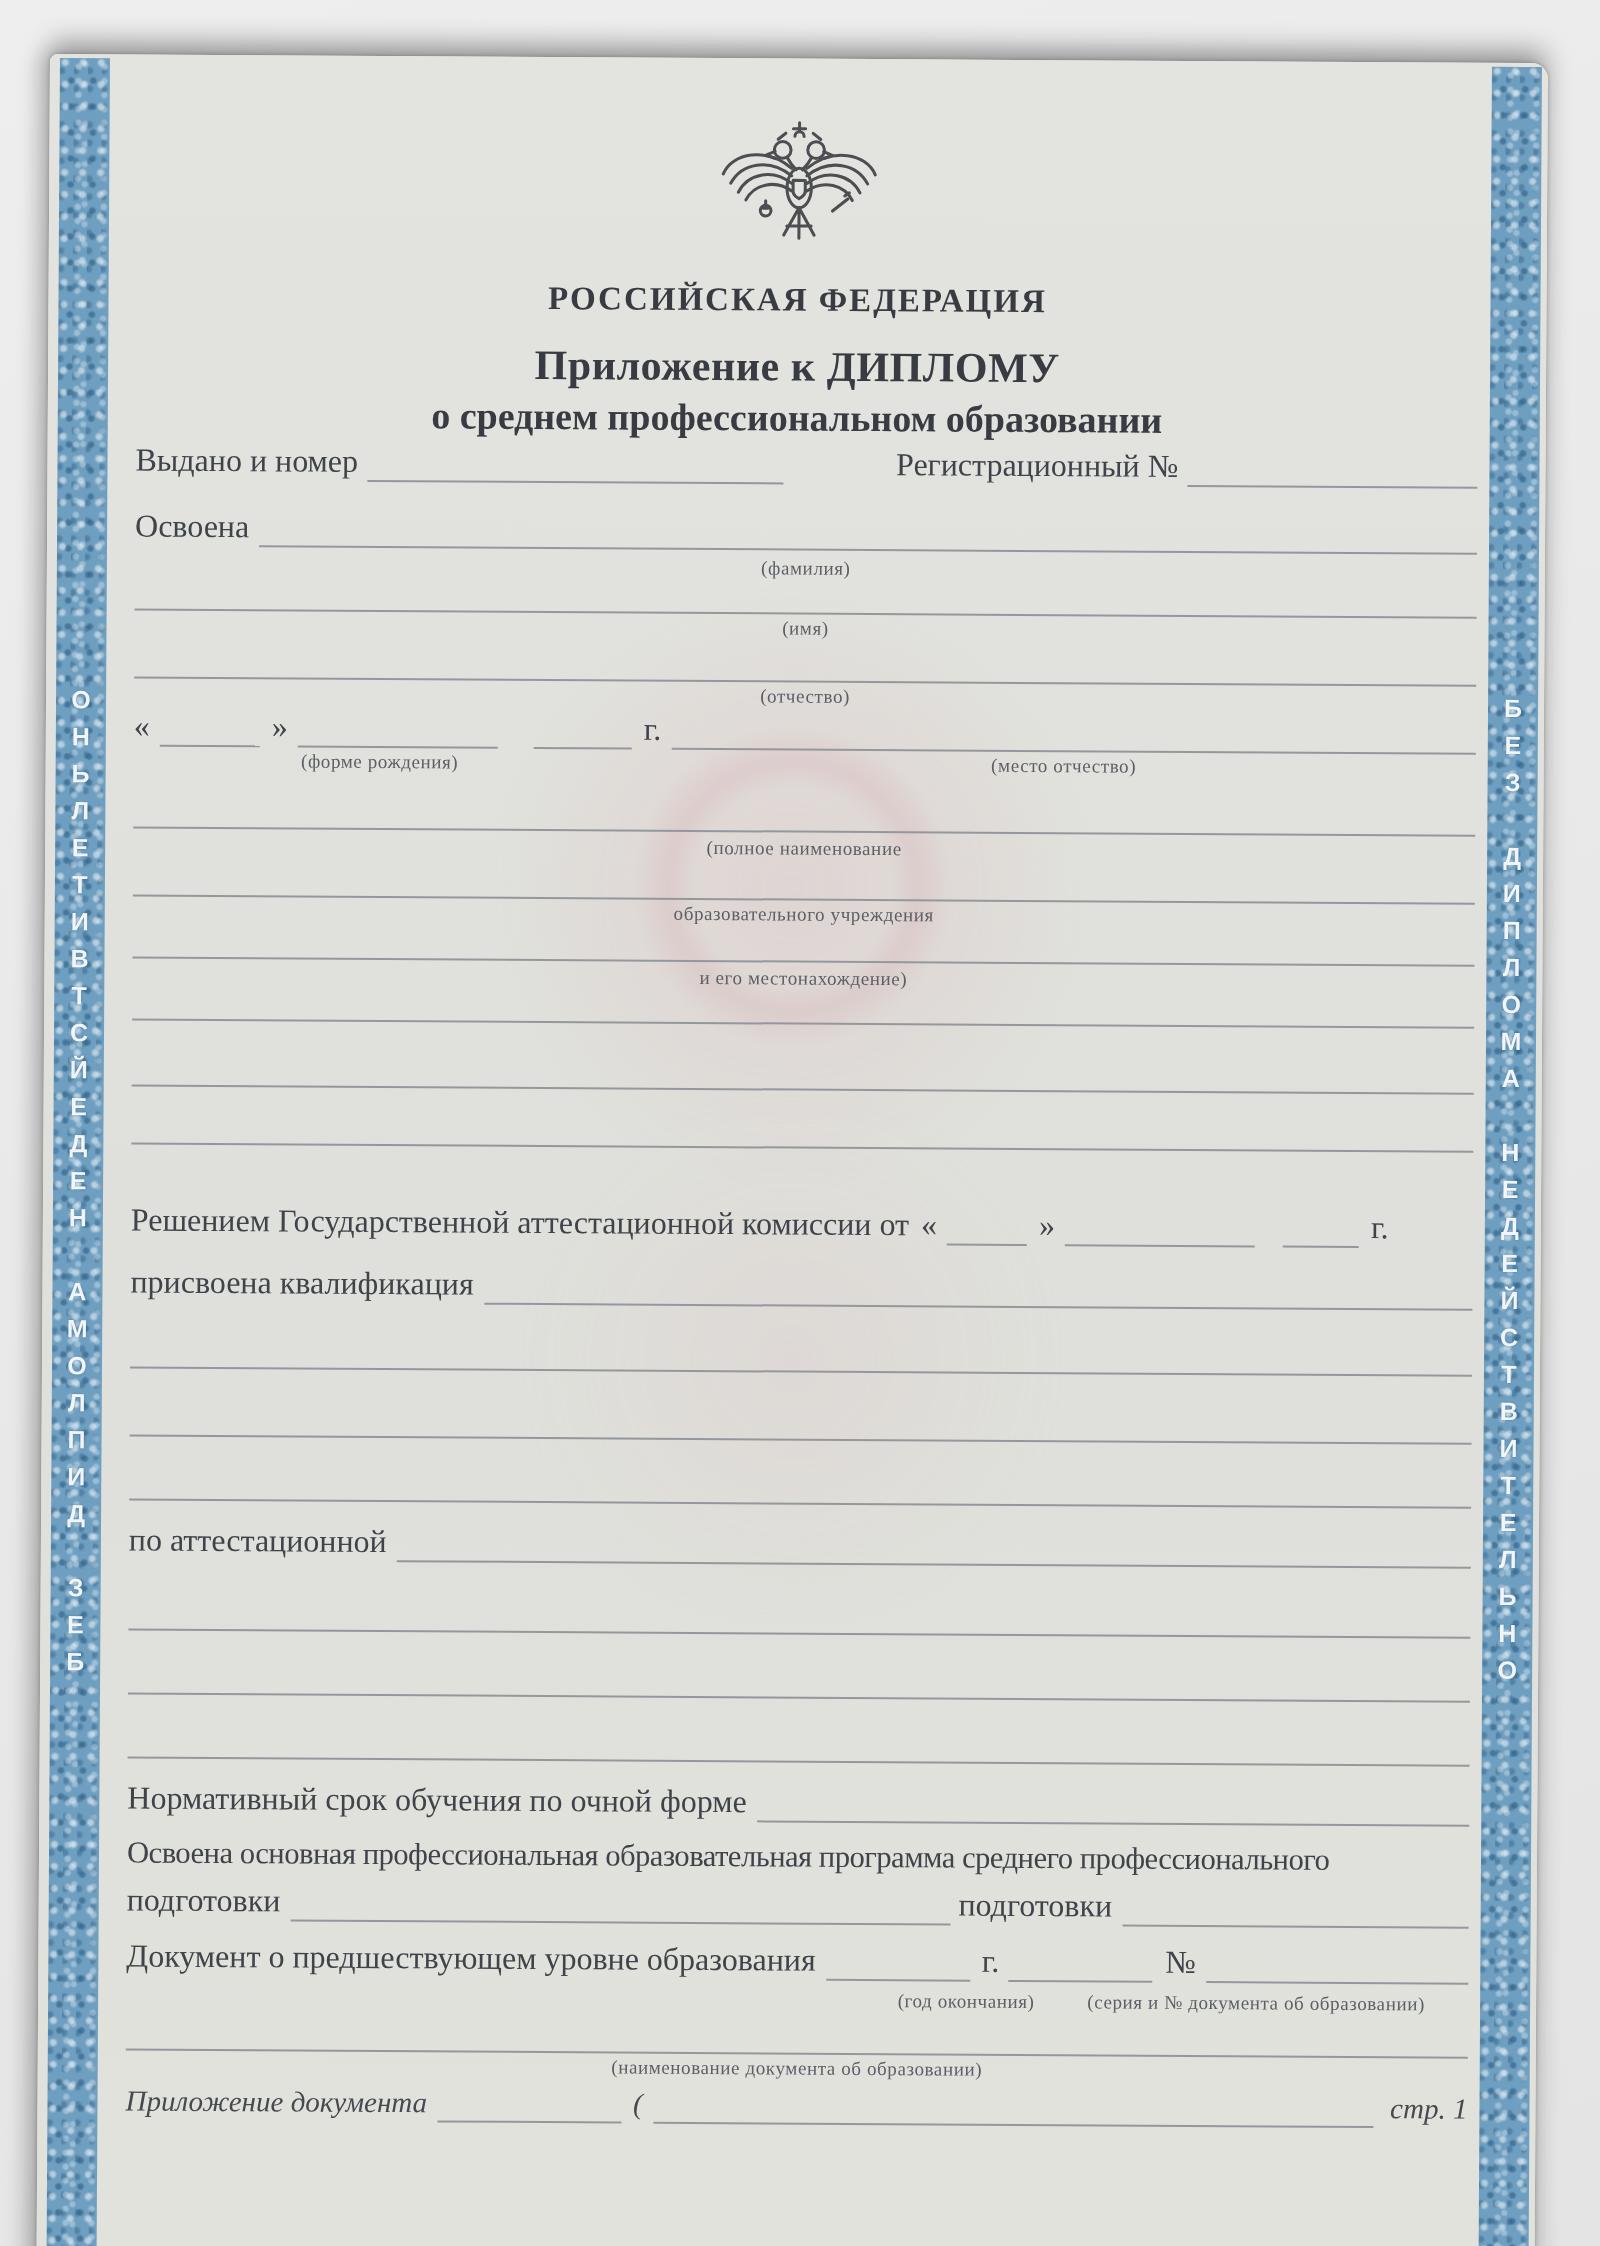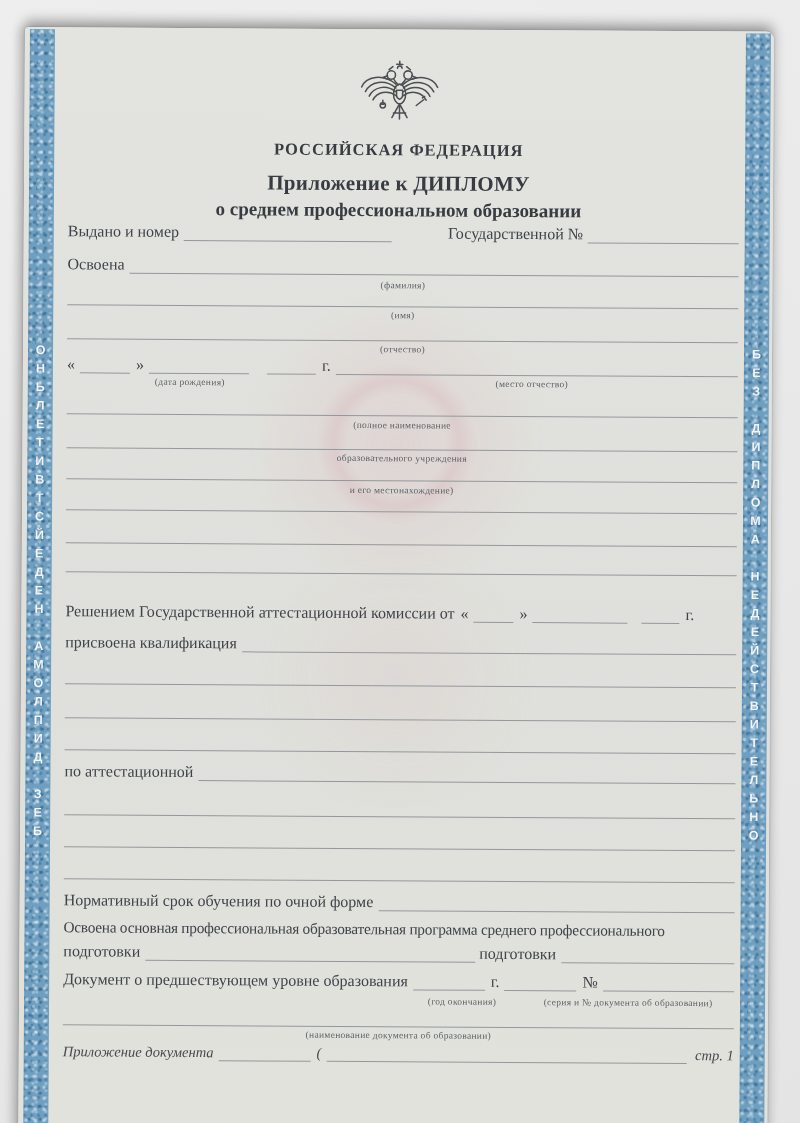--- a/index.html
+++ b/index.html
@@ -103,21 +103,21 @@
         </g>
       </svg>
       <div class="t-fed">РОССИЙСКАЯ ФЕДЕРАЦИЯ</div>
       <div class="t-main">Приложение к ДИПЛОМУ</div>
       <div class="t-sub">о среднем профессиональном образовании</div>
     </div>
 
     <div class="row" style="top:193px">
       <span class="lbl">Выдано и номер</span>
       <span class="f" style="flex:0 0 208px"></span>
-      <span class="lbl" style="margin-left:56px">Государственной №</span>
+      <span class="lbl" style="margin-left:56px">Регистрационный №</span>
       <span class="f fx"></span>
     </div>
 
     <div class="row" style="top:226px">
       <span class="lbl">Освоена</span>
       <span class="f fx"></span>
     </div>
     <div class="cap" style="top:251px">(фамилия)</div>
     <div class="hr" style="top:277px"></div>
     <div class="cap" style="top:281px">(имя)</div>
@@ -126,21 +126,21 @@
 
     <div class="row" style="top:326px">
       <span class="lbl">«</span>
       <span class="f" style="flex:0 0 50px"></span>
       <span class="lbl ml">»</span>
       <span class="f" style="flex:0 0 100px"></span>
       <span class="f" style="flex:0 0 49px;margin-left:18px"></span>
       <span class="lbl ml">г.</span>
       <span class="f fx"></span>
     </div>
-    <div class="capx" style="top:349px;left:167px">(дата рождения)</div>
+    <div class="capx" style="top:349px;left:167px">(форме рождения)</div>
     <div class="capx" style="top:349px;left:509px">(место отчество)</div>
 
     <div class="hr" style="top:386px"></div>
     <div class="cap" style="top:391px">(полное наименование</div>
     <div class="hr" style="top:420px"></div>
     <div class="cap" style="top:424px">образовательного учреждения</div>
     <div class="hr" style="top:451px"></div>
     <div class="cap" style="top:456px">и его местонахождение)</div>
     <div class="hr" style="top:482px"></div>
     <div class="hr" style="top:515px"></div>
@@ -189,21 +189,21 @@
     </div>
 
     <div class="row" style="top:941px">
       <span class="lbl">Документ о предшествующем уровне образования</span>
       <span class="f" style="flex:0 0 72px"></span>
       <span class="lbl ml">г.</span>
       <span class="f" style="flex:0 0 72px"></span>
       <span class="lbl ml">№</span>
       <span class="f fx"></span>
     </div>
-    <div class="capx" style="top:967px;left:443px">(год окончания)</div>
+    <div class="capx" style="top:967px;left:464px">(год окончания)</div>
     <div class="capx" style="top:967px;left:609px">(серия и № документа об образовании)</div>
 
     <div class="hr" style="top:997px"></div>
     <div class="cap" style="top:1001px">(наименование документа об образовании)</div>
 
     <div class="row it" style="top:1013px">
       <span class="lbl">Приложение документа</span>
       <span class="f" style="flex:0 0 92px"></span>
       <span class="lbl ml">(</span>
       <span class="f fx"></span>

